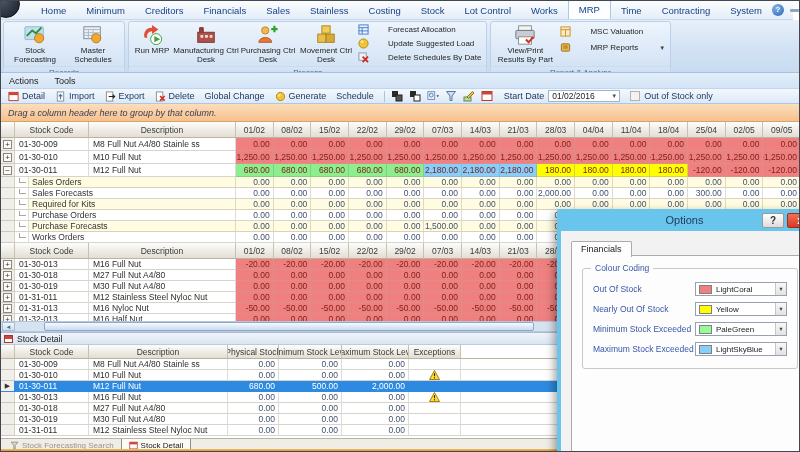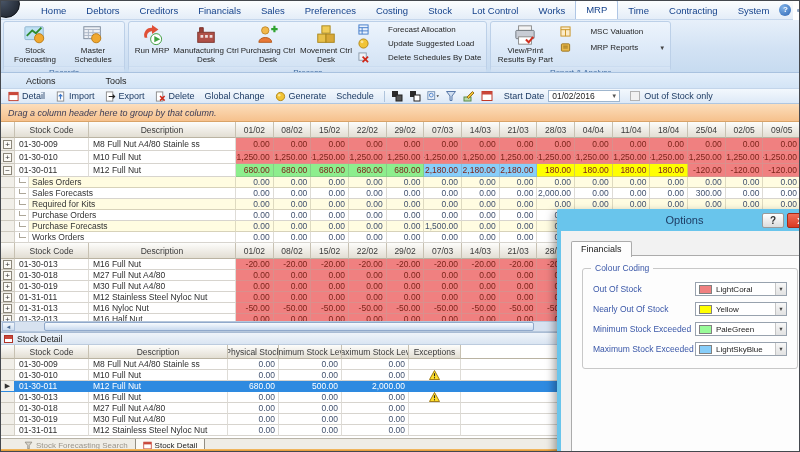--- a/index.html
+++ b/index.html
@@ -34,21 +34,21 @@
   .bigbtn svg { width:22px; height:22px; margin-bottom:1px; }
   .smallcol { display:flex; flex-direction:column; justify-content:space-around; padding:0 3px; }
   .smallbtn { display:flex; align-items:center; gap:19px; font-size:8px; color:#1F1F1F; white-space:nowrap; }
   .smallbtn svg { width:11px; height:11px; }
   .caret { font-size:6px; color:#444; margin-left:2px; }
 
   
   .menubar { position:absolute; left:0; top:71px; width:800px; height:16px;
              background:linear-gradient(#E3EEFA,#D3E4F6); border-top:1px solid #A9C2DF;
              display:flex; align-items:center; }
-  .menuitem { font-size:9px; color:#222; padding:0 25px; }
+  .menuitem { font-size:9px; color:#222; padding:0 8px; }
   .toolbar { position:absolute; left:0; top:87px; width:800px; height:16px;
              background:linear-gradient(#F3F8FD,#DDE9F7); border-top:1px solid #C3D5EA;
              border-bottom:1px solid #AFC6E0; display:flex; align-items:center; padding-left:4px; }
   .tbtn { display:flex; align-items:center; gap:3px; font-size:9px; color:#1E3C64; padding:0 7px 0 3px; white-space:nowrap; }
   .tbtn svg { width:11px; height:11px; }
   .tsep { width:1px; height:11px; background:#AFC4DC; margin:0 3px; }
   .ticon { padding:0 3px; display:flex; align-items:center; }
   .ticon svg { width:12px; height:12px; }
   .startdate-label { font-size:9px; color:#1E3C64; margin:0 4px 0 8px; }
   .datecombo { width:72px; height:12px; background:#fff; border:1px solid #9FB6CE; display:flex; align-items:center; }
@@ -111,21 +111,21 @@
   .sd-min  { width:63px; flex:0 0 63px; }
   .sd-max  { width:67px; flex:0 0 67px; }
   .sd-exc  { width:52px; flex:0 0 52px; justify-content:center; }
   .sd-fill { flex:1 1 0; border-right:none; background:#fff; }
   .sdrow .cell { font-size:8.5px; }
   .sdrow.sel .cell { background:#2E8AE0 !important; color:#fff !important; border-color:#2E8AE0; }
   .sdrow.sel .gut { background:#F1EFE9 !important; color:#333 !important; font-size:7px; }
 
   
   .btabs { position:absolute; left:0; top:437px; width:800px; height:14px; background:#EFEDE6;
-           border-top:1px solid #B9B4A8; display:flex; align-items:stretch; padding-left:16px; }
+           border-top:1px solid #B9B4A8; display:flex; align-items:stretch; padding-left:2px; }
   .btab { display:flex; align-items:center; gap:3px; font-size:8px; padding:0 7px; color:#9A958B; }
   .btab.active { background:#FBFAF6; border:1px solid #938E82; border-top:none; color:#222; }
   .btab svg { width:9px; height:9px; }
   .bottombar { position:absolute; left:0; top:448px; width:800px; height:4px;
                background:linear-gradient(#F6C06A,#DD8F2B 55%,#A65E0D); }
 
   
   .dialog { position:absolute; left:556px; top:208px; width:260px; height:260px; z-index:50;
             background:#69C5EC; border-radius:2px 0 0 0; box-shadow:-3px 3px 8px rgba(0,0,0,.35); }
   .dlg-title { height:22px; display:flex; align-items:center; padding:0 4px;
@@ -152,25 +152,25 @@
 </style>
 </head>
 <body>
 
 <div class="screen">
 
   <div class="rtabs">
     <div class="orb"></div>
     <div id="tabs" style="display:flex;align-items:flex-end;">
         <div class="rtab">Home</div>
-        <div class="rtab">Debtors</div>
+        <div class="rtab">Minimum</div>
         <div class="rtab">Creditors</div>
         <div class="rtab">Financials</div>
         <div class="rtab">Sales</div>
-        <div class="rtab">Preferences</div>
+        <div class="rtab">Stainless</div>
         <div class="rtab">Costing</div>
         <div class="rtab">Stock</div>
         <div class="rtab">Lot Control</div>
         <div class="rtab">Works</div>
         <div class="rtab active">MRP</div>
         <div class="rtab">Time</div>
         <div class="rtab">Contracting</div>
         <div class="rtab">System</div>
       </div>
     <div class="rtabs-right">

